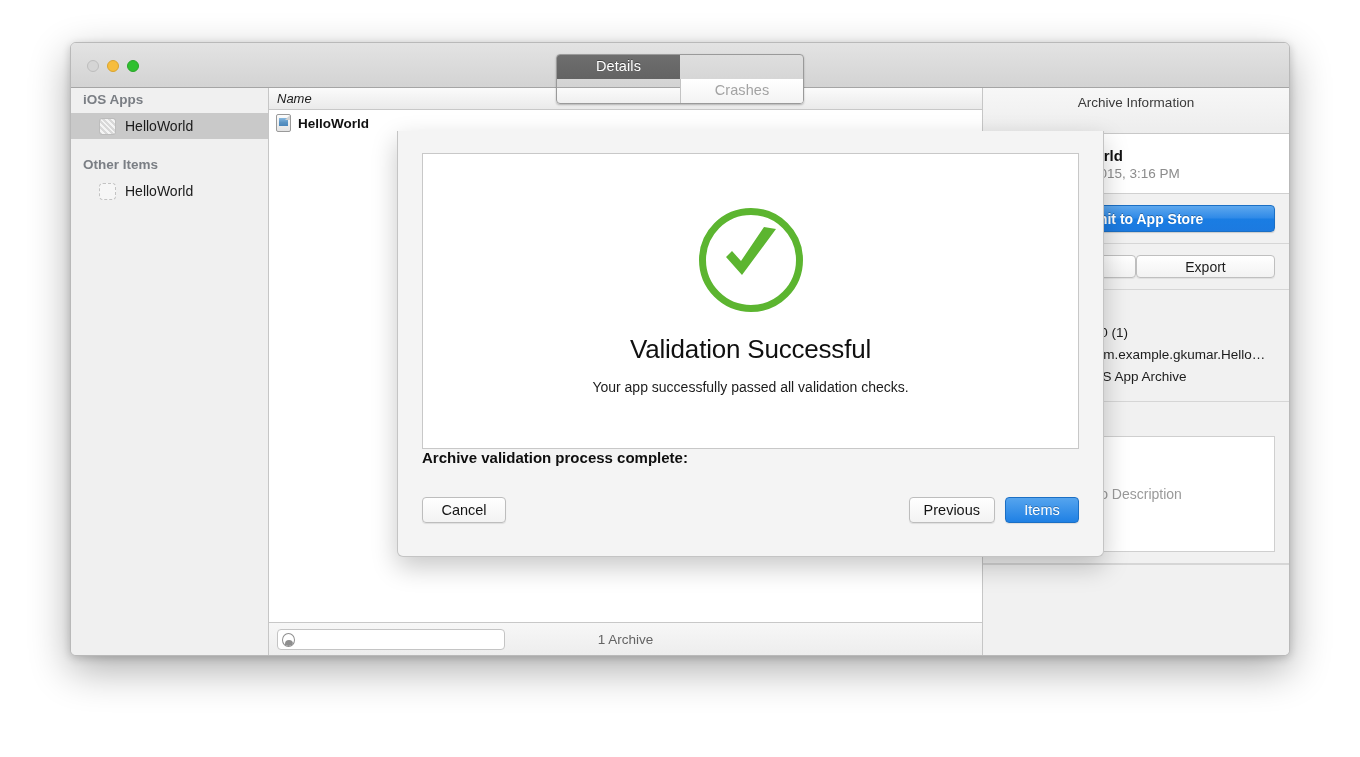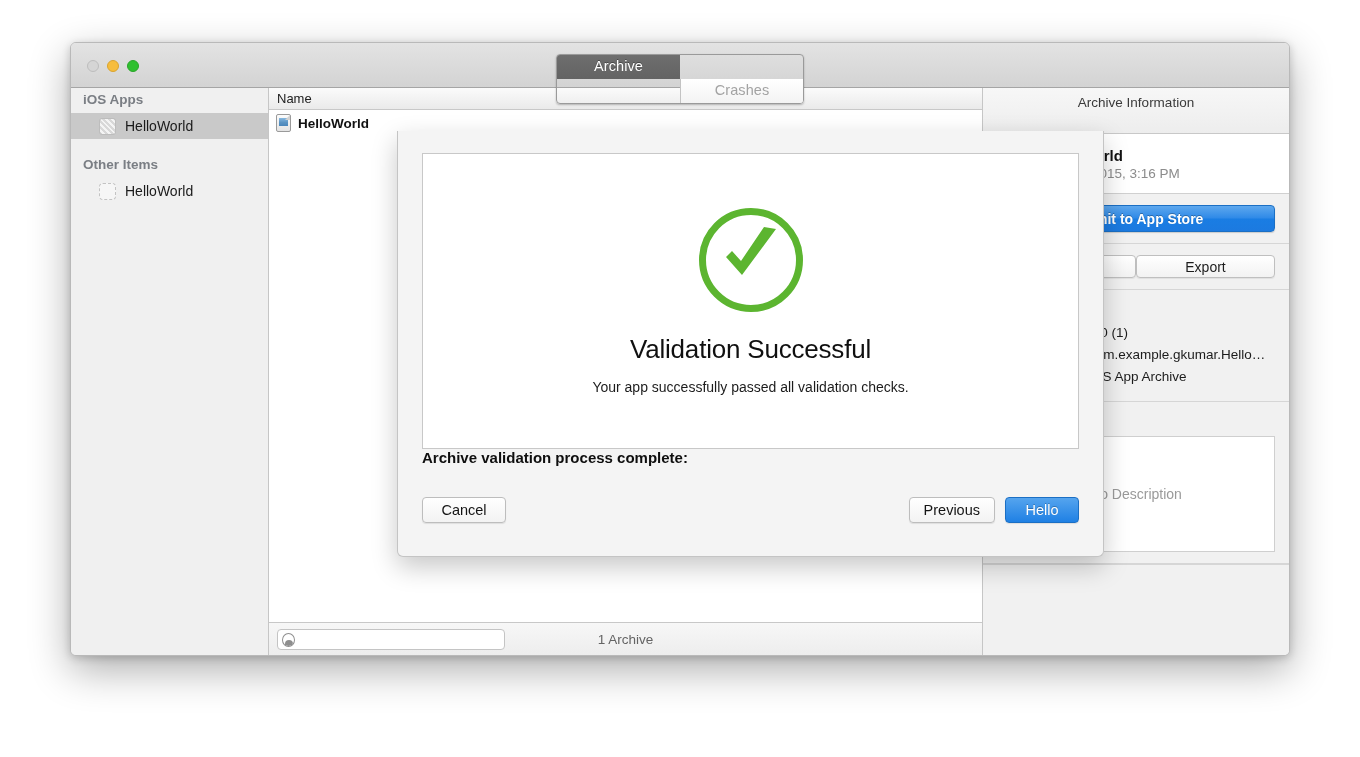--- a/index.html
+++ b/index.html
@@ -135,20 +135,21 @@
     min-width: 0;
   }
   #list-header {
     height: 22px;
     background: linear-gradient(to bottom, #fbfbfb, #eaeaea);
     border-bottom: 1px solid #c8c8c8;
     font-size: 13px;
     color: #202020;
     padding-left: 8px;
     line-height: 21px;
+    font-style: italic;
   }
   #list-rows { flex: 1 1 auto; }
   .archive-row {
     display: flex;
     align-items: center;
     height: 26px;
     padding-left: 7px;
     font-size: 13.5px;
     font-weight: bold;
     color: #111;
@@ -409,21 +410,21 @@
 <div id="organizer-window">
 
   <div id="titlebar">
     <div class="traffic-lights">
       <div class="light close"></div>
       <div class="light min"></div>
       <div class="light max"></div>
     </div>
 
     <div id="segmented-tabs">
-      <div class="seg-tab active">Archive</div>
+      <div class="seg-tab active">Details</div>
       <div class="seg-tab inactive">Crashes</div>
     </div>
   </div>
 
   <div id="window-body">
 
     <div id="sidebar">
       <div class="sidebar-group-title">iOS Apps</div>
       <div class="sidebar-row selected">
         <div class="app-icon-dotted"></div>
@@ -518,18 +519,18 @@
       <div id="result-subtitle">Your app successfully passed all validation checks.</div>
     </div>
 
     <div id="sheet-title">Archive validation process complete:</div>
 
     <div id="sheet-buttons">
       <button class="sheet-btn">Cancel</button>
       <div class="spacer"></div>
       <div class="right-group">
         <button class="sheet-btn">Previous</button>
-        <button class="sheet-btn primary">Hello</button>
+        <button class="sheet-btn primary">Items</button>
       </div>
     </div>
   </div>
 
 </div>
 
 </body></html>

